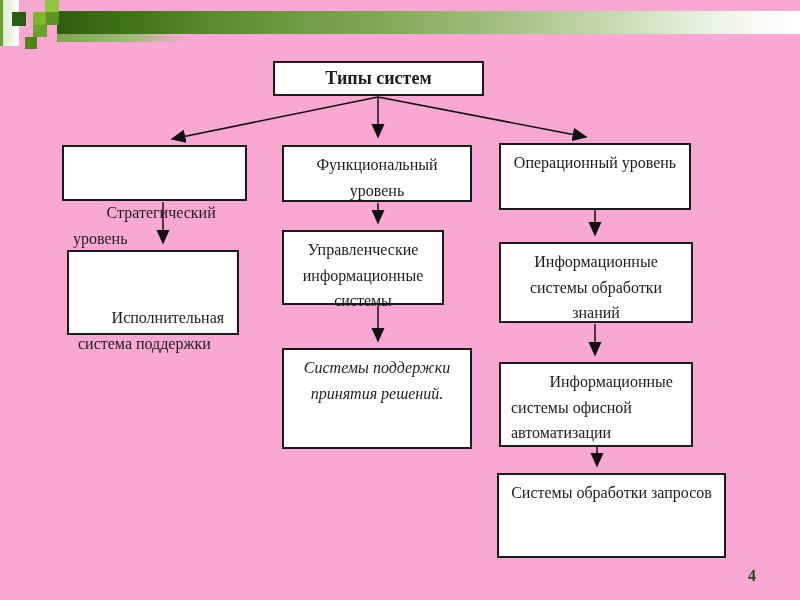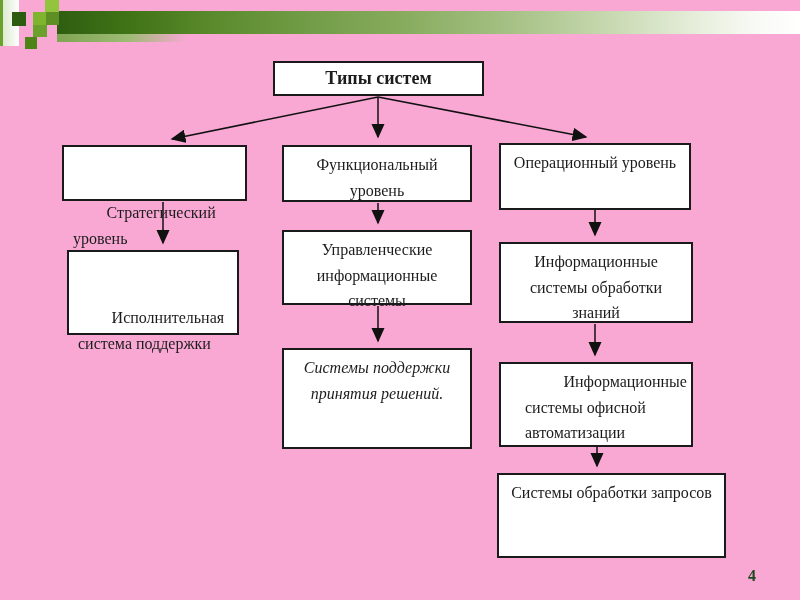--- a/index.html
+++ b/index.html
@@ -35,21 +35,21 @@
     font-size:16px;
     line-height:1.6;
   }
   .node p{margin:0;padding:5px 9px;}
   .node.root-node{
     font-weight:bold;font-size:18px;text-align:center;
   }
   .node.root-node p{padding:0;line-height:31px;}
   .align-indent p{text-align:left;text-indent:2.1em;margin-top:48px;}
   .align-center p{text-align:center;text-indent:0;}
-  .align-indent-sm p{text-align:left;text-indent:2.4em;padding-left:24px;}
+  .align-indent-sm p{text-align:left;text-indent:2.4em;padding-left:10px;}
   .arrows{position:absolute;left:0;top:0;width:800px;height:600px;pointer-events:none;}
   
   .page-num{
     position:absolute;right:44px;bottom:15px;
     color:#1e4620;font-weight:bold;font-size:16px;
     font-family:"Liberation Serif","DejaVu Serif",serif;
   }
 </style>
 </head>
 <body>
@@ -97,21 +97,21 @@
     <p>Функциональный уровень</p>
   </div>
   <div class="node align-center" style="left:499px;top:143px;width:192px;height:67px;">
     <p>Операционный уровень</p>
   </div>
 
   <div class="node align-indent" style="left:67px;top:250px;width:172px;height:85px;">
     <p>Исполнительная система поддержки</p>
   </div>
 
-  <div class="node align-center" style="left:282px;top:230px;width:190px;height:75px;">
+  <div class="node align-center" style="left:282px;top:230px;width:162px;height:75px;">
     <p>Управленческие информационные системы</p>
   </div>
   <div class="node align-center" style="left:282px;top:348px;width:190px;height:101px;font-style:italic;">
     <p>Системы поддержки принятия решений.</p>
   </div>
 
   <div class="node align-center" style="left:499px;top:242px;width:194px;height:81px;">
     <p>Информационные системы обработки знаний</p>
   </div>
   <div class="node align-indent-sm" style="left:499px;top:362px;width:194px;height:85px;">

